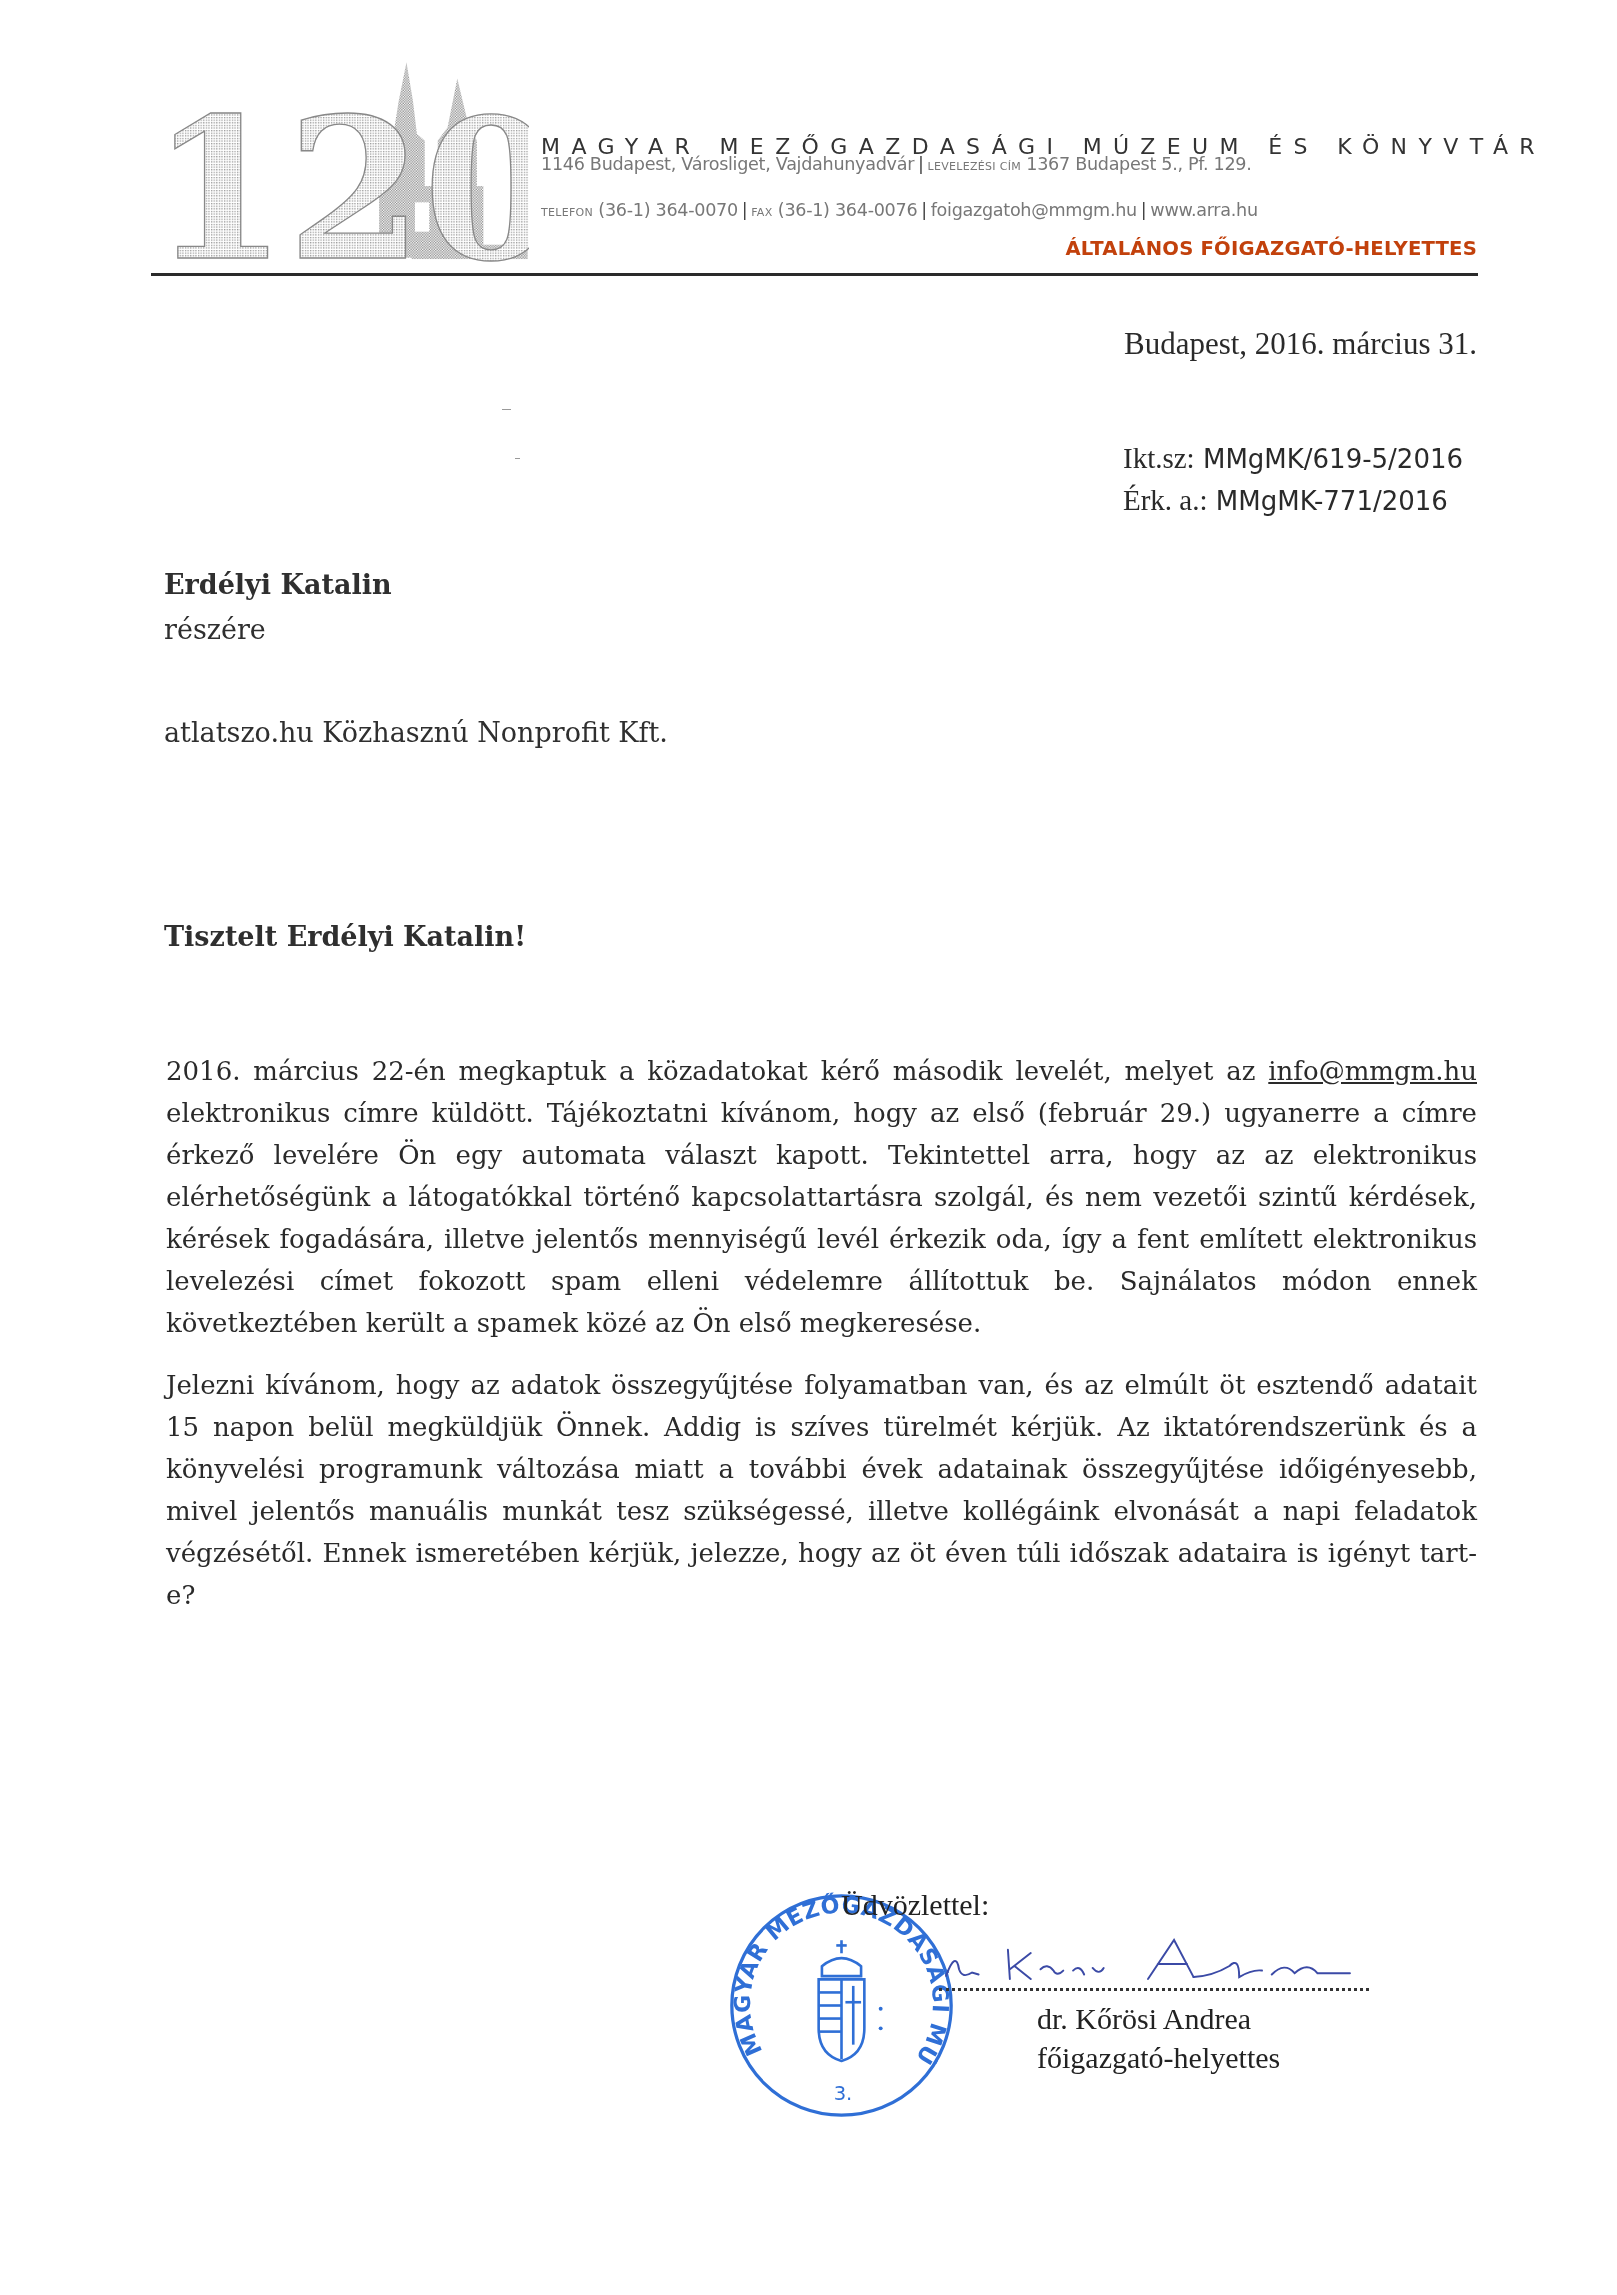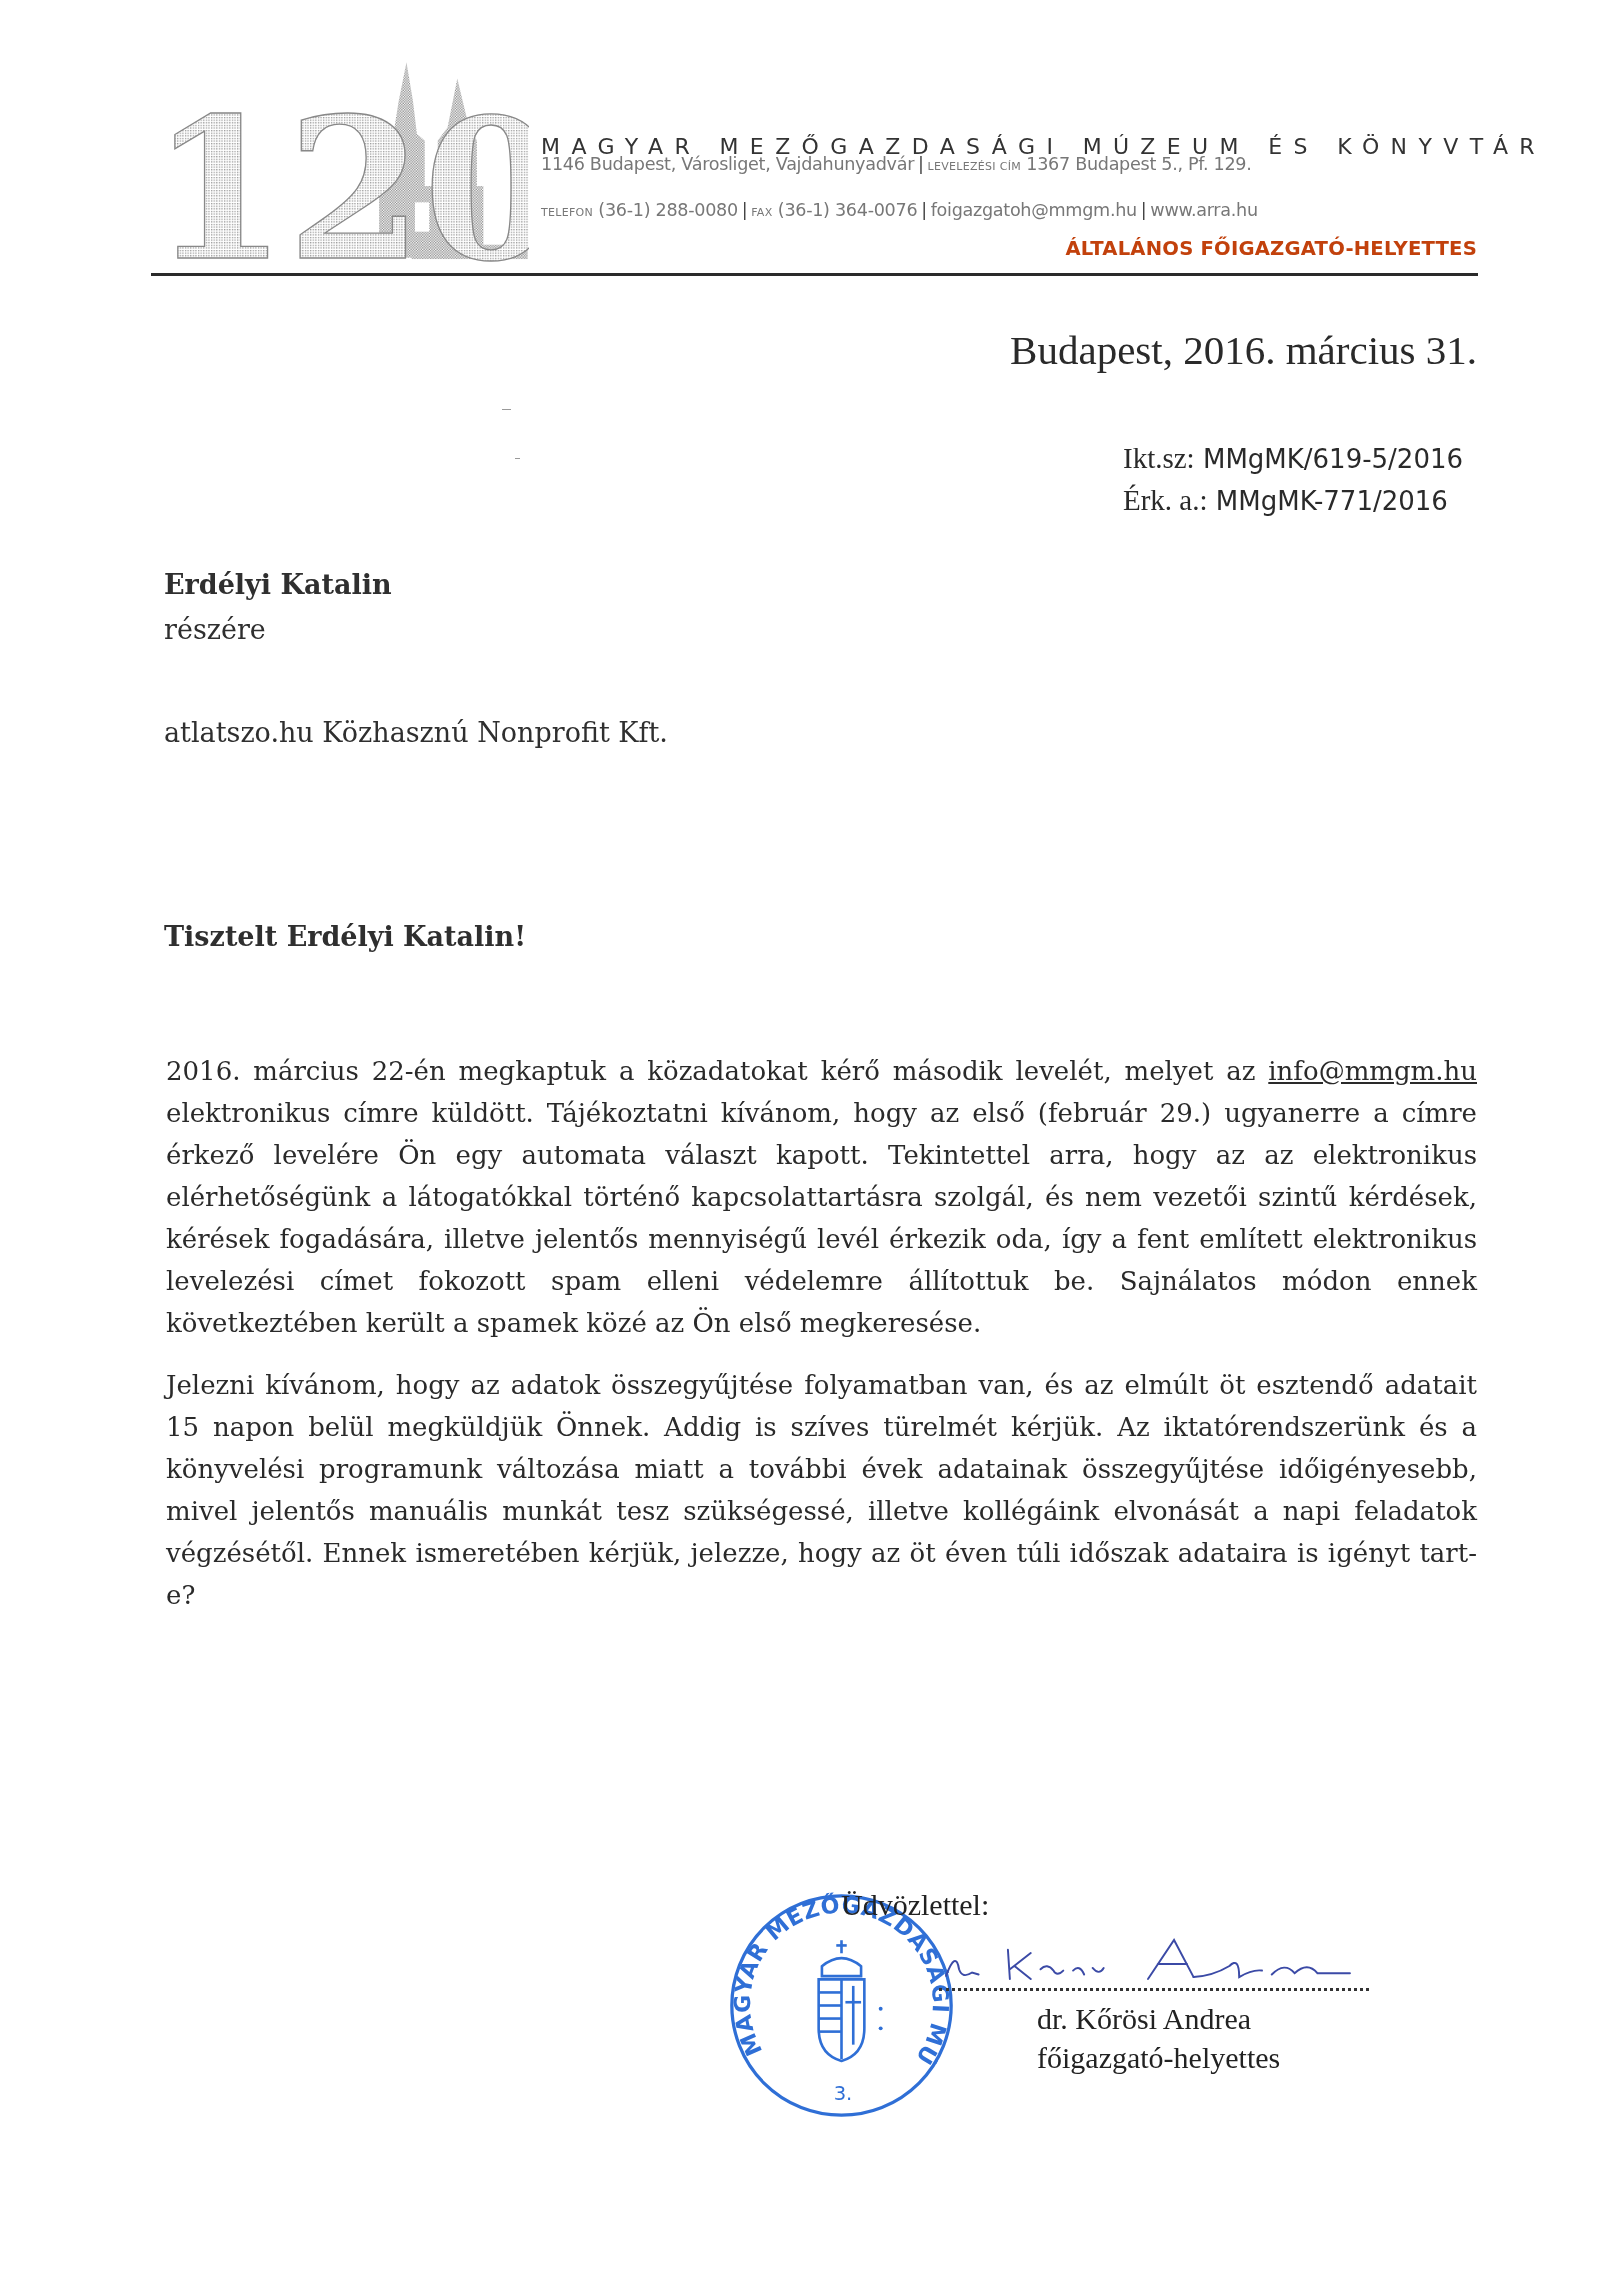--- a/index.html
+++ b/index.html
@@ -11,21 +11,21 @@
 
   
   #logo { left:151px; top:62px; width:378px; height:209px; }
   .hdr-title { left:541px; top:134px; font-size:22px; letter-spacing:11.4px; color:#333; white-space:nowrap; }
   .hdr-line { left:541px; font-size:17.6px; color:#777; white-space:nowrap; letter-spacing:-0.3px; }
   .hdr-line .small { font-size:11px; text-transform:uppercase; letter-spacing:0.3px; }
   .hdr-line .sep { color:#444; padding:0 3.9px; }
   .hdr-role { right:140px; top:237px; font-size:19.6px; font-weight:bold; color:#c2410c; letter-spacing:0.2px; white-space:nowrap; }
   .hdr-rule { left:151px; top:273px; width:1327px; height:3.3px; background:#2a2a2a; }
 
-  .date { right:140px; top:326px; font-size:41px; color:#2a2a2a;text-align:center; }
+  .date { right:140px; top:326px; font-size:31px; color:#2a2a2a;text-align:center; }
   .ref { left:1123px; font-size:26px; color:#2a2a2a; white-space:nowrap; }
   .ref .lbl { font-family:"Liberation Serif", serif; font-size:29px; }
 
   .addr-name { left:164px; top:569px; font-size:27px; font-weight:bold; color:#2f2f2f; }
   .addr-for { left:164px; top:614px; font-size:27px; color:#2f2f2f; }
   .addr-org { left:164px; top:717px; font-size:27px; color:#2f2f2f; }
   .salutation { left:164px; top:893px; font-size:27px; font-weight:bold; color:#2f2f2f;margin-top:28px; }
 
   .content { left:166px; top:1030px; width:1311px; font-size:26px; line-height:42px; color:#2a2a2a;margin-top:20px; }
   .content p { margin:0 0 19.6px 0; text-align:justify; }
@@ -69,21 +69,21 @@
 
 <div class="abs hdr-title sans">MAGYAR MEZŐGAZDASÁGI MÚZEUM ÉS KÖNYVTÁR</div>
 
 <div class="abs hdr-line sans" style="top:154px;text-align:right;">
   <span>1146 Budapest, Városliget, Vajdahunyadvár</span><span class="sep">|</span><span class="small">Levelezési cím</span>
   <span>1367 Budapest 5., Pf. 129.</span>
 </div>
 
 <div class="abs hdr-line sans" style="top:200px;">
   <span class="small">Telefon</span>
-  <span>(36-1) 288-0080</span><span class="sep">|</span><span class="small">Fax</span>
+  <span>(36-1) 364-0070</span><span class="sep">|</span><span class="small">Fax</span>
   <span>(36-1) 364-0076</span><span class="sep">|</span><span>foigazgatoh@mmgm.hu</span><span class="sep">|</span><span>www.arra.hu</span>
 </div>
 
 <div class="abs hdr-role sans">ÁLTALÁNOS FŐIGAZGATÓ-HELYETTES</div>
 <div class="abs hdr-rule"></div>
 
 <div class="abs stray" style="left:502px; top:409px; width:9px;"></div>
 <div class="abs stray" style="left:515px; top:458px; width:5.2px;"></div>
 
 <div class="abs date serif">Budapest, 2016. március 31.</div>

